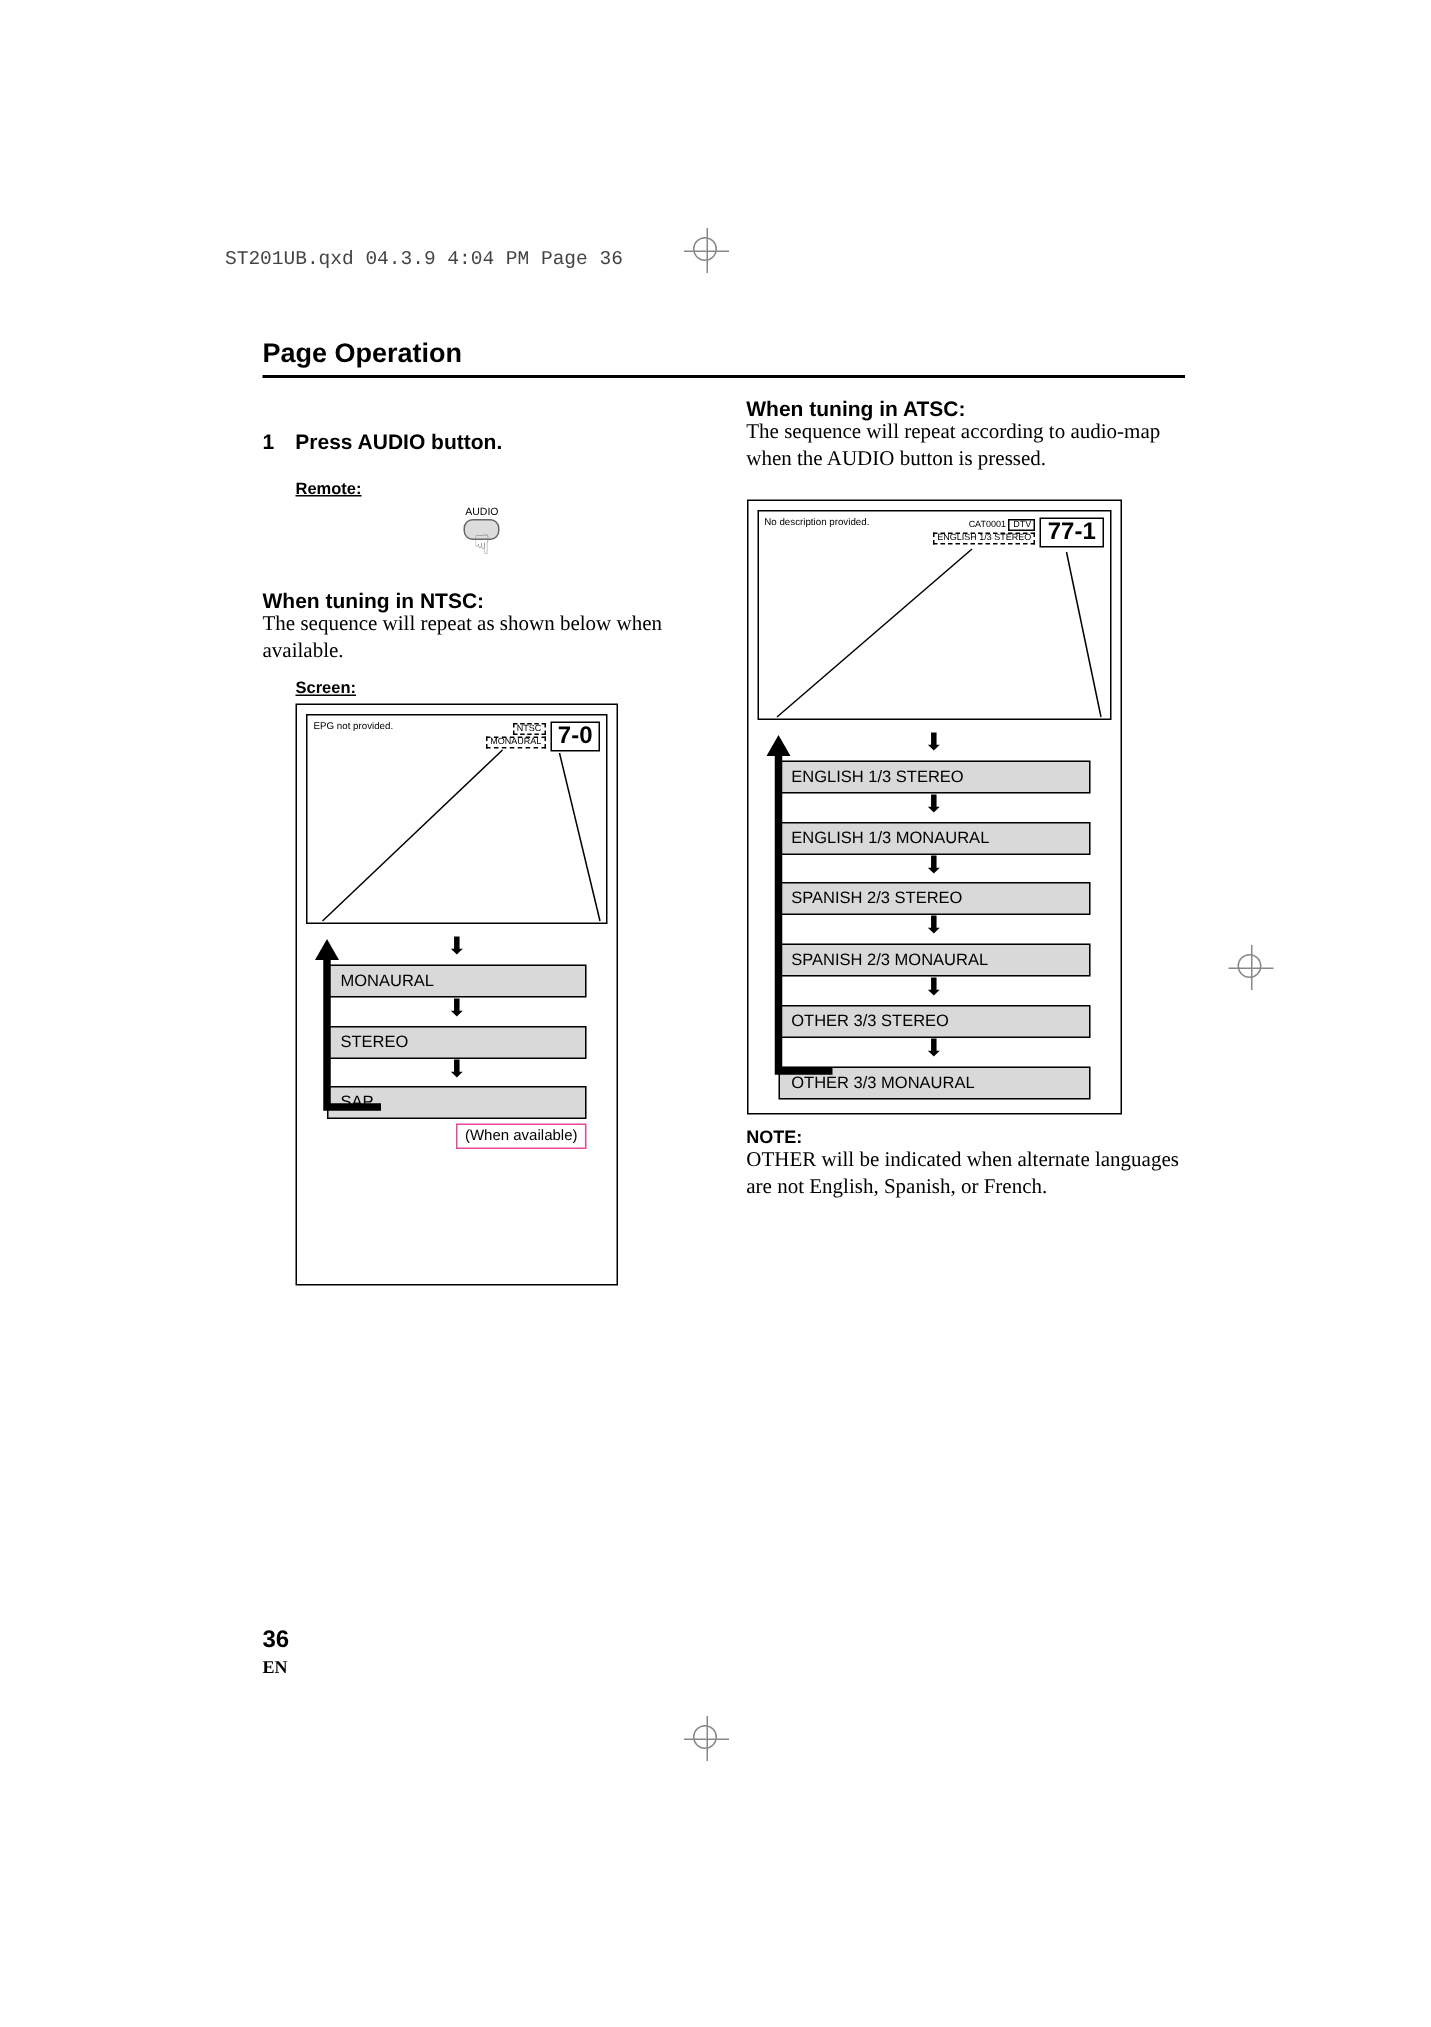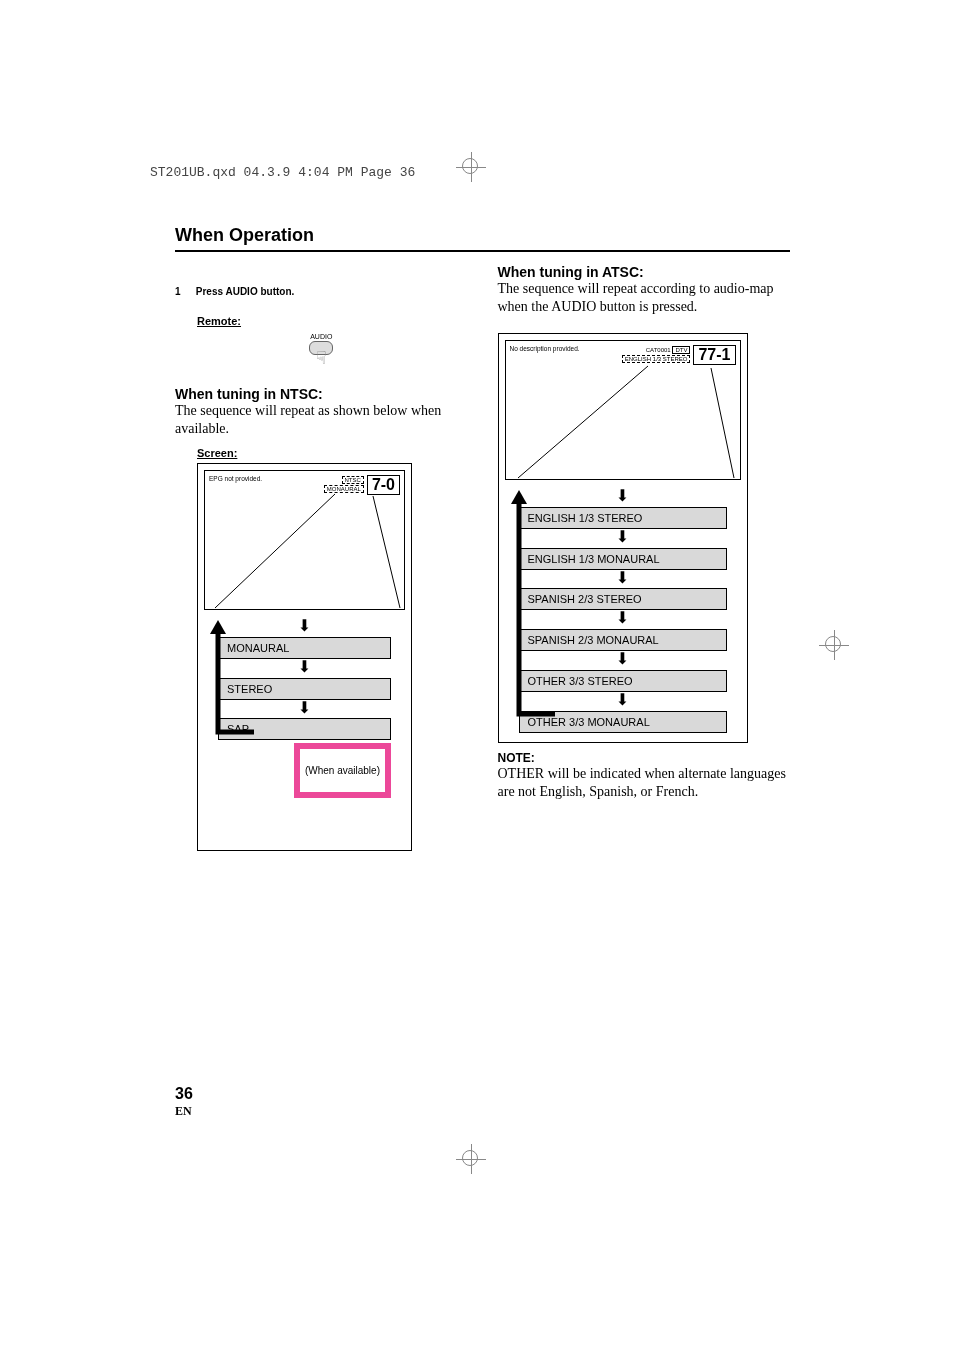--- a/index.html
+++ b/index.html
@@ -22,21 +22,21 @@
     font-size: 18px;
     border-bottom: 2px solid #000;
     padding-bottom: 4px;
     margin-bottom: 12px;
   }
   .two-col { display: flex; gap: 30px; }
   .col { flex: 1; }
   .step {
     font-family: Arial, Helvetica, sans-serif;
     font-weight: bold;
-    font-size: 10px;
+    font-size: 14px;
     margin-top: 22px;
     margin-bottom: 18px;
   }
   .step .num { display: inline-block; width: 18px; }
   .sublabel {
     font-family: Arial, Helvetica, sans-serif;
     font-weight: bold;
     font-size: 11px;
     text-decoration: underline;
     margin: 10px 0 4px 22px;
@@ -91,22 +91,22 @@
     margin-top: 10px;
   }
   .flow-box {
     background: #d9d9d9; border:1px solid #000; font-family: Arial; font-size: 11px;
     padding: 4px 8px; margin: 4px 14px 0 14px;
   }
   .flow .arrow-down {
     text-align:center; font-size: 16px; line-height: 0.8; margin: 2px 0;
   }
   .when-avail {
-    background:#fff; border:6px solid #ec4899; font-family:Arial; font-size:10px;
-    padding:16px 5px; float:right; margin: 3px 14px 6px 0;
+    background:#fff; border:1px solid #ec4899; font-family:Arial; font-size:10px;
+    padding:2px 5px; float:right; margin: 3px 14px 6px 0;
   }
   .clearfix::after { content:""; display:block; clear:both; }
   .note-lbl { font-family: Arial, Helvetica, sans-serif; font-weight:bold; font-size:12px; margin-top: 8px; }
   .page-num {
     position:absolute; top: 1085px; left: 175px;
     font-family: Arial, Helvetica, sans-serif; font-weight:bold; font-size:16px;
   }
   .page-lang {
     position:absolute; top: 1104px; left: 175px;
     font-family: "Times New Roman", serif; font-weight:bold; font-size:12px;
@@ -125,21 +125,21 @@
 </head>
 <body>
 
 <div class="header-line">ST201UB.qxd  04.3.9  4:04 PM  Page 36</div>
 
 <div class="reg-mark" style="top:158px; left:462px;"></div>
 <div class="reg-mark" style="top:1150px; left:462px;"></div>
 <div class="reg-mark" style="top:636px; left:825px;"></div>
 
 <div class="page">
-  <div class="section-title">When Operation</div>
+  <div class="section-title">Page Operation</div>
 
   <div class="two-col">
 
     <div class="col">
       <div class="step">
         <span class="num">1</span>
         <span>Press AUDIO button.</span>
       </div>
 
       <div class="sublabel">Remote:</div>

